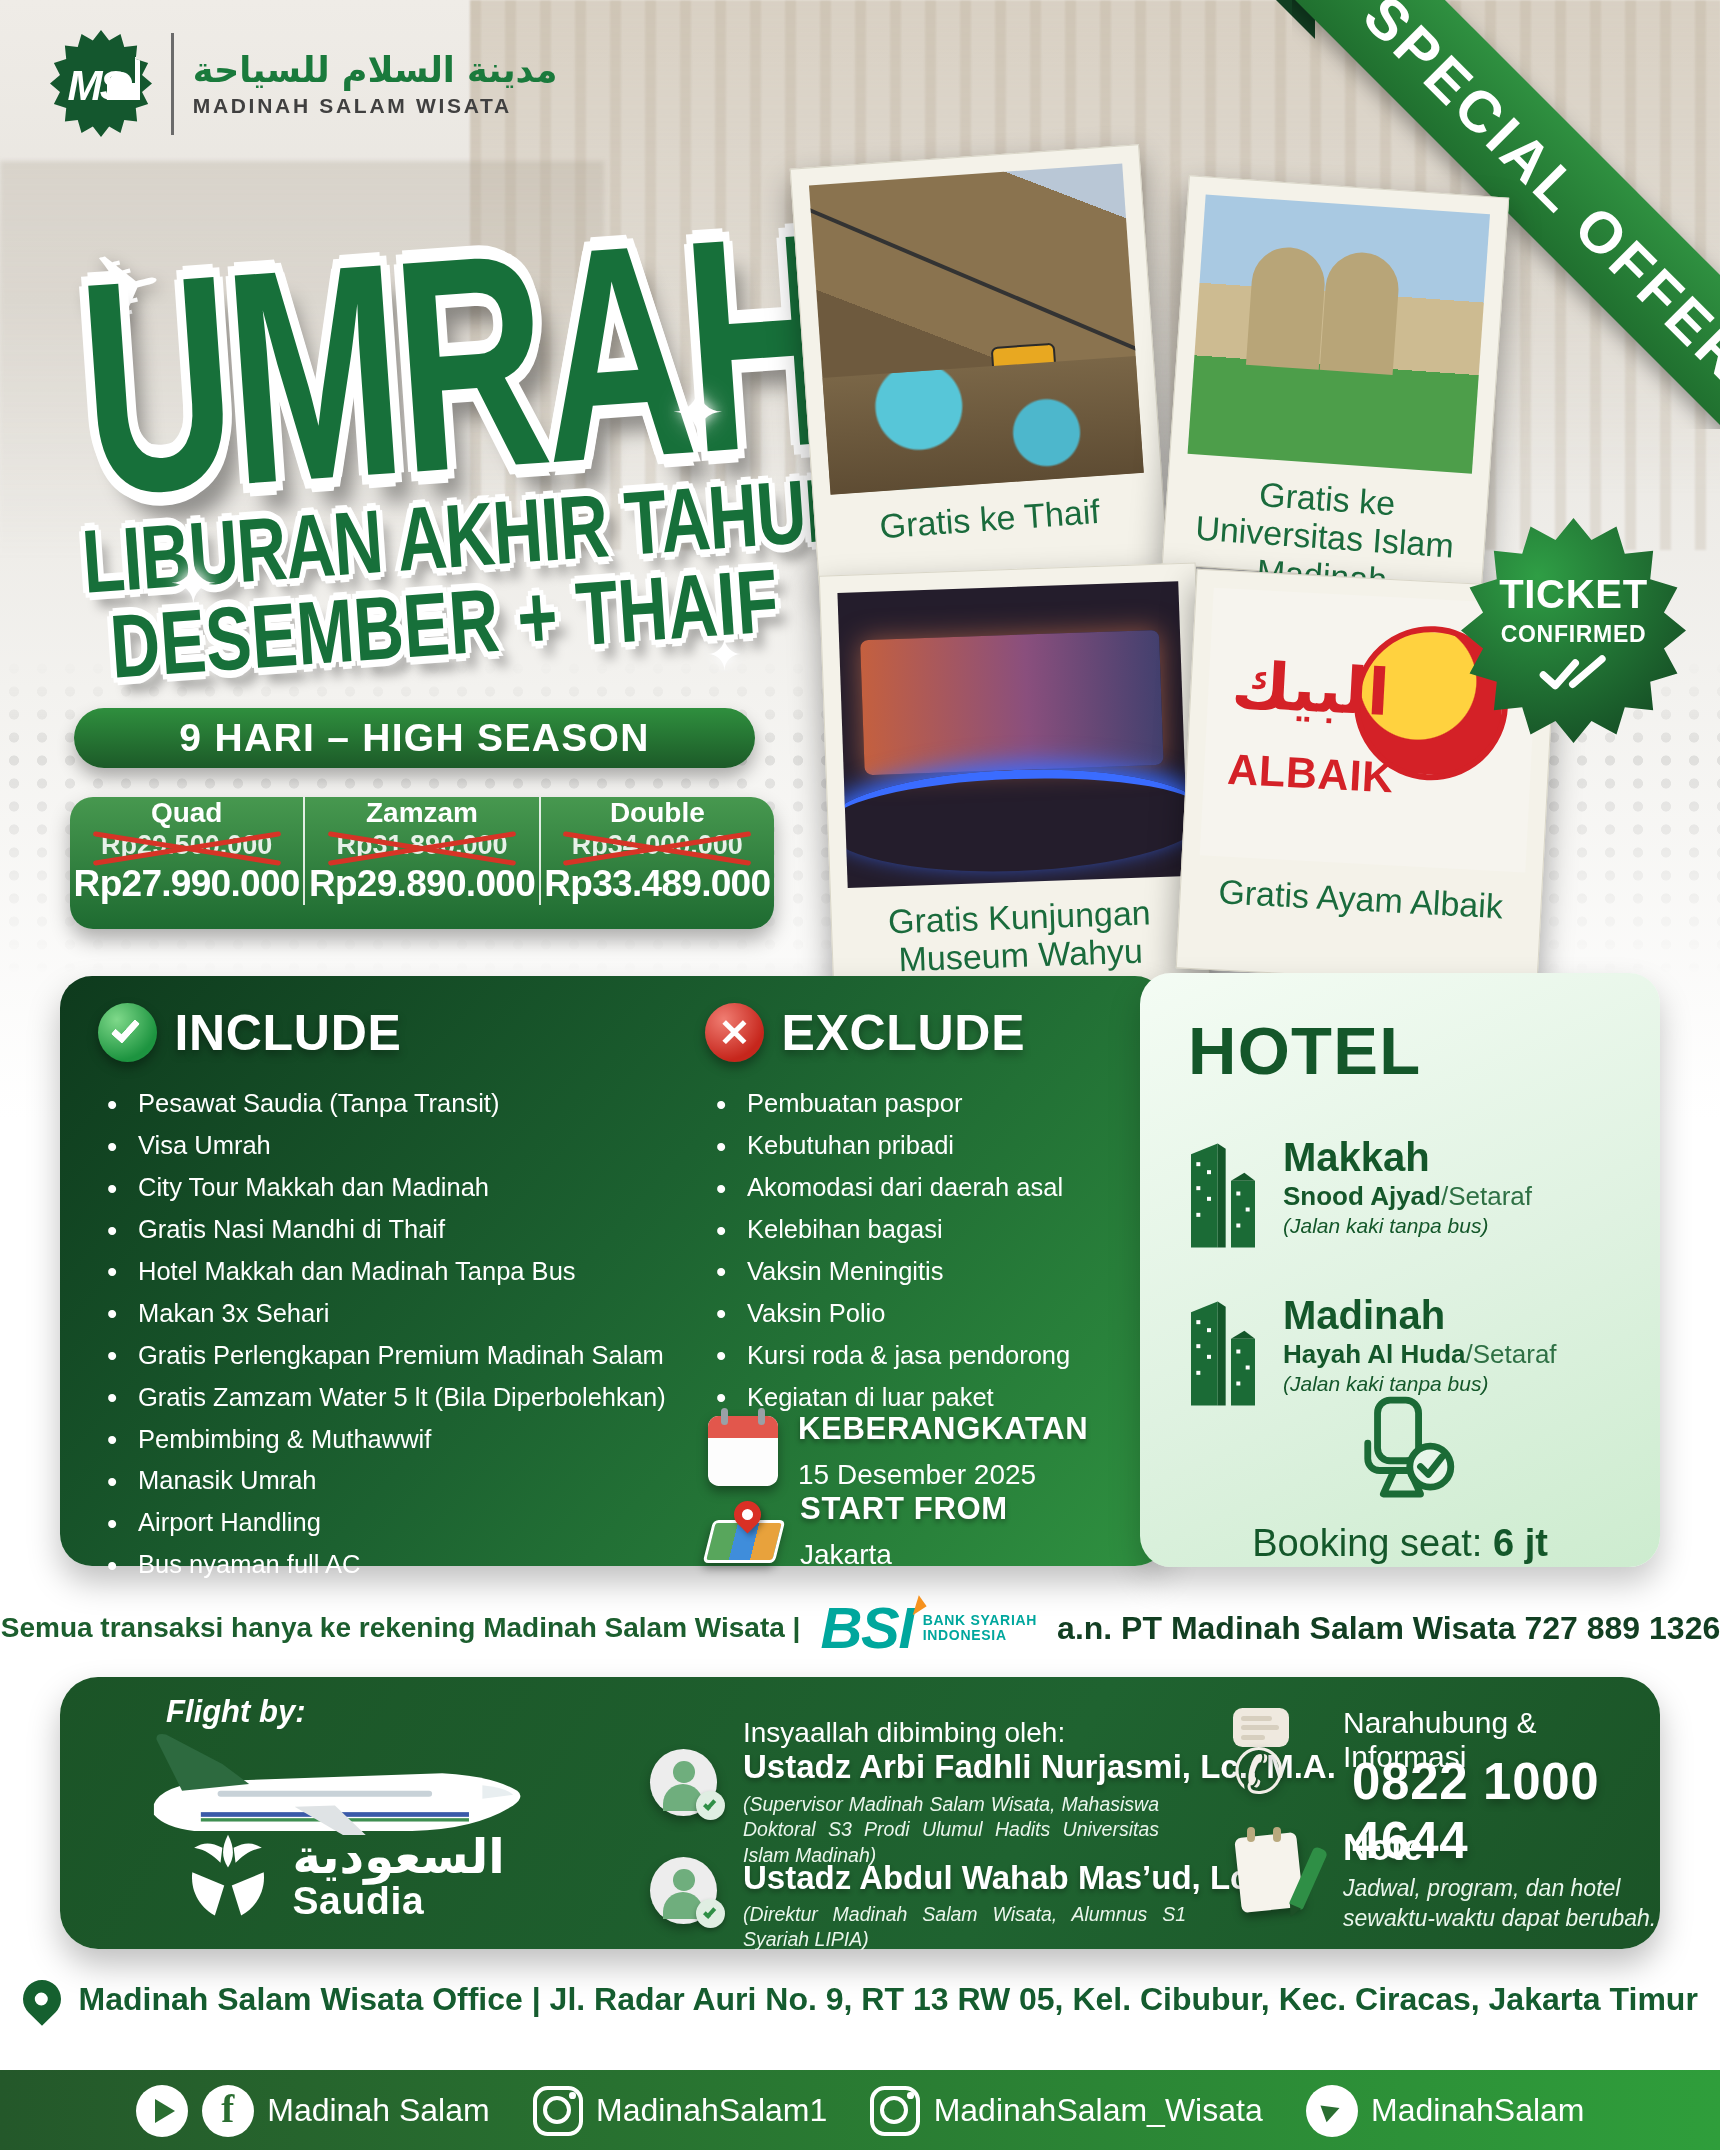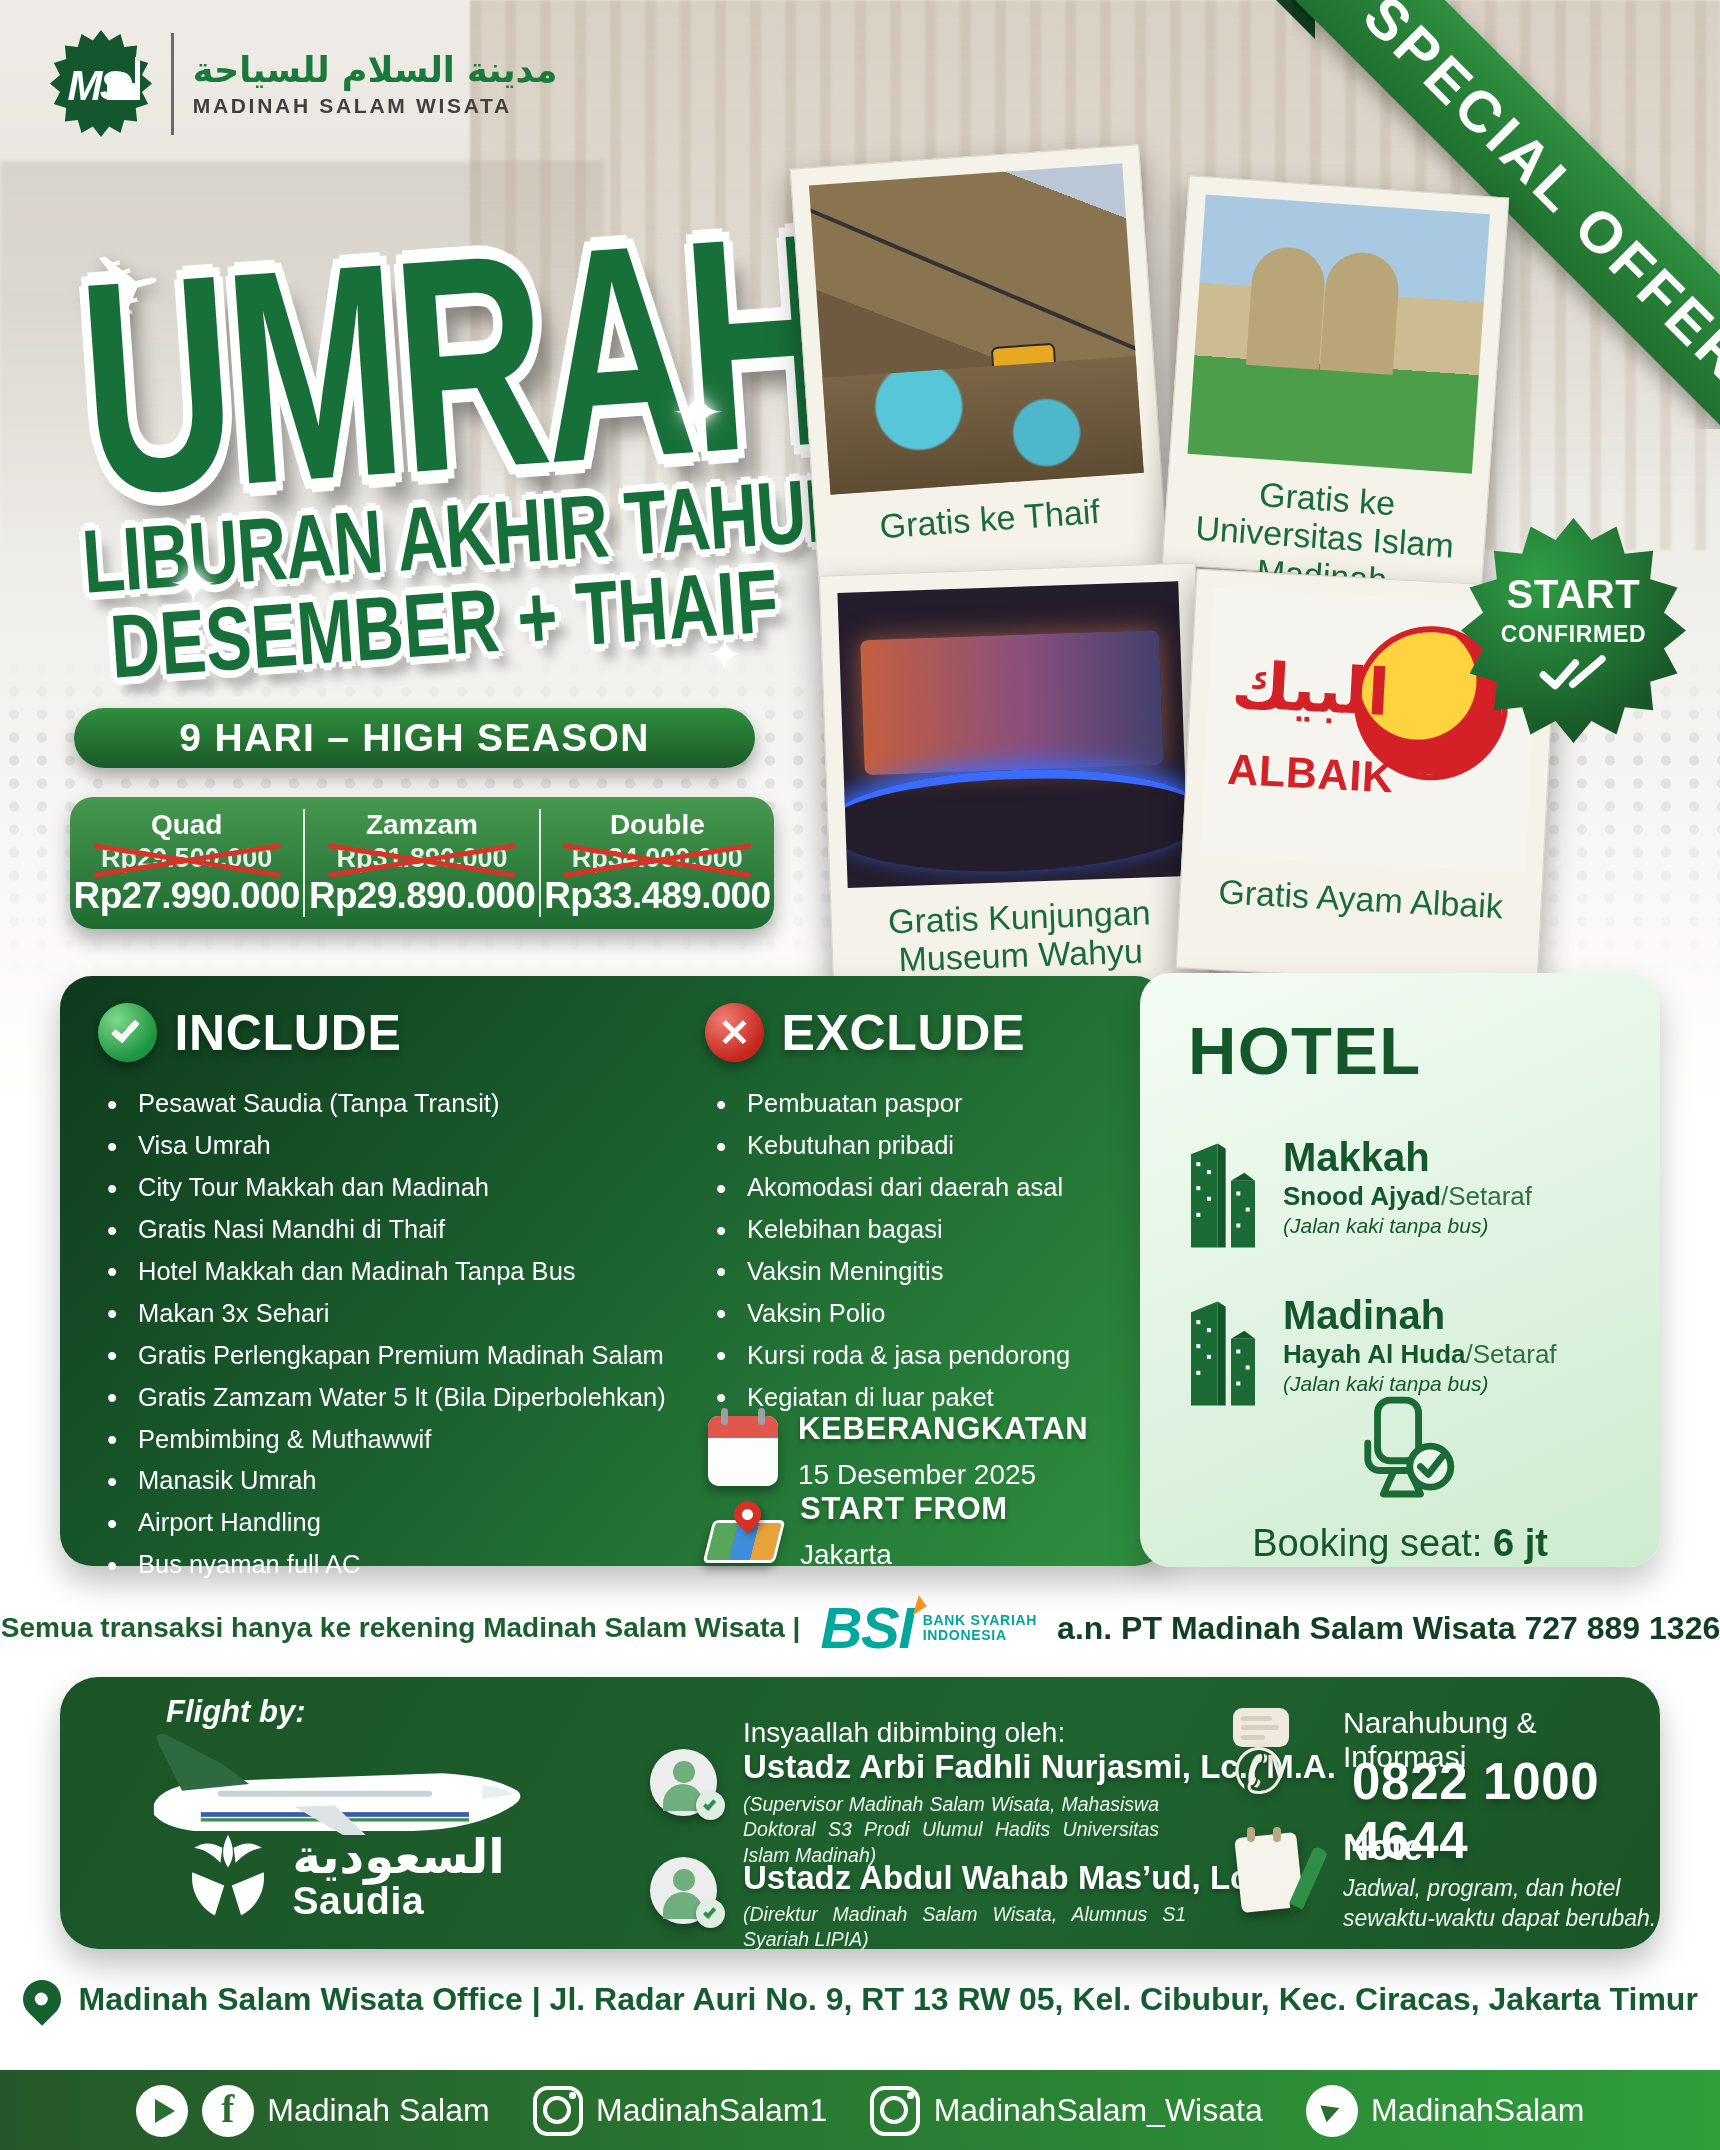--- a/index.html
+++ b/index.html
@@ -65,21 +65,21 @@
 
   
   .pill{position:absolute;left:74px;top:708px;width:681px;height:60px;border-radius:32px;
     background:linear-gradient(180deg,#2f8f3e,#1c5a28);display:flex;align-items:center;justify-content:center;
     box-shadow:0 9.4px 17.4px rgba(0,0,0,.30);}
   .pill span{color:#fff;font-size:39px;font-weight:800;letter-spacing:1.3px;}
 
   
   .price-card{position:absolute;left:70px;top:797px;width:704px;height:132px;border-radius:23px;
     background:linear-gradient(180deg,#47984f,#1e6b31);box-shadow:0 10.7px 20px rgba(0,0,0,.30);
-    display:flex;align-items:center;}
+    display:flex;align-items:flex-start;}
   .price-col{flex:1;display:flex;flex-direction:column;align-items:center;justify-content:center;gap:1.3px;position:relative;}
   .price-col + .price-col{border-left:2px solid rgba(255,255,255,.85);}
   .price-label{color:#fff;font-size:28px;font-weight:800;}
   .price-old{position:relative;color:rgba(255,255,255,.88);font-size:27px;font-weight:600;}
   .price-old::before,.price-old::after{content:"";position:absolute;left:-9.4px;right:-9.4px;top:50%;height:4.7px;
     background:#d63426;border-radius:2.7px;}
   .price-old::before{transform:rotate(9deg);}
   .price-old::after{transform:rotate(-9deg);}
   .price-new{color:#fff;font-size:37px;font-weight:800;letter-spacing:-0.7px;}
 
@@ -329,21 +329,21 @@
   <div class="pcard pc4">
     <div class="photo">
       <div class="ab-circle"></div>
       <div class="ab-ar arabic">البيك</div>
       <div class="ab-en">ALBAIK</div>
     </div>
     <div class="caption">Gratis Ayam Albaik</div>
   </div>
 
   <div class="tbadge">
-    <div class="t1">START</div>
+    <div class="t1">TICKET</div>
     <div class="t2">CONFIRMED</div>
     <svg width="72" height="38" viewBox="0 0 108 56">
       <polyline points="8,34 26,50 56,16" fill="none" stroke="#ffffff" stroke-width="11" stroke-linecap="round" stroke-linejoin="round"></polyline>
       <polyline points="52,48 96,10" fill="none" stroke="#ffffff" stroke-width="11" stroke-linecap="round" stroke-linejoin="round"></polyline>
     </svg>
   </div>
 
   <div class="main-card">
     <div class="sec-head inc-head">
       <span class="ic-check">

